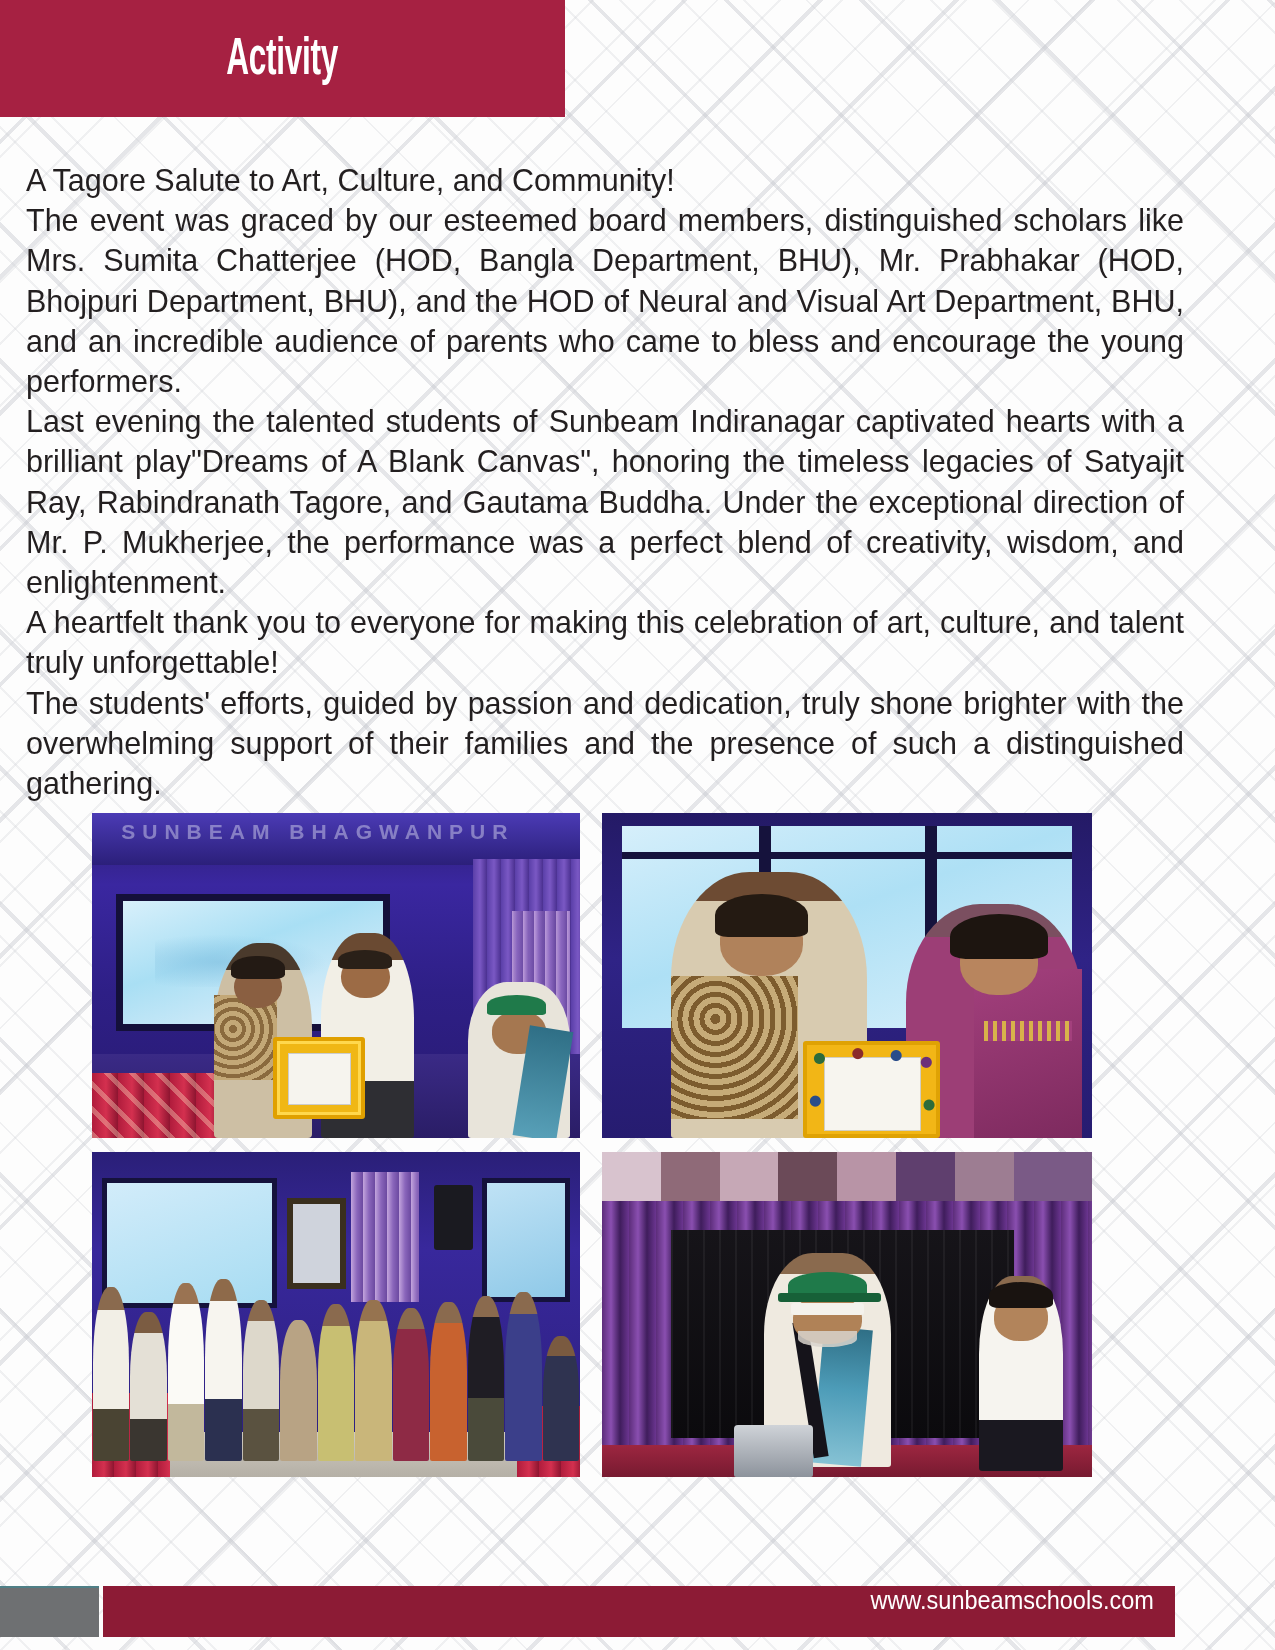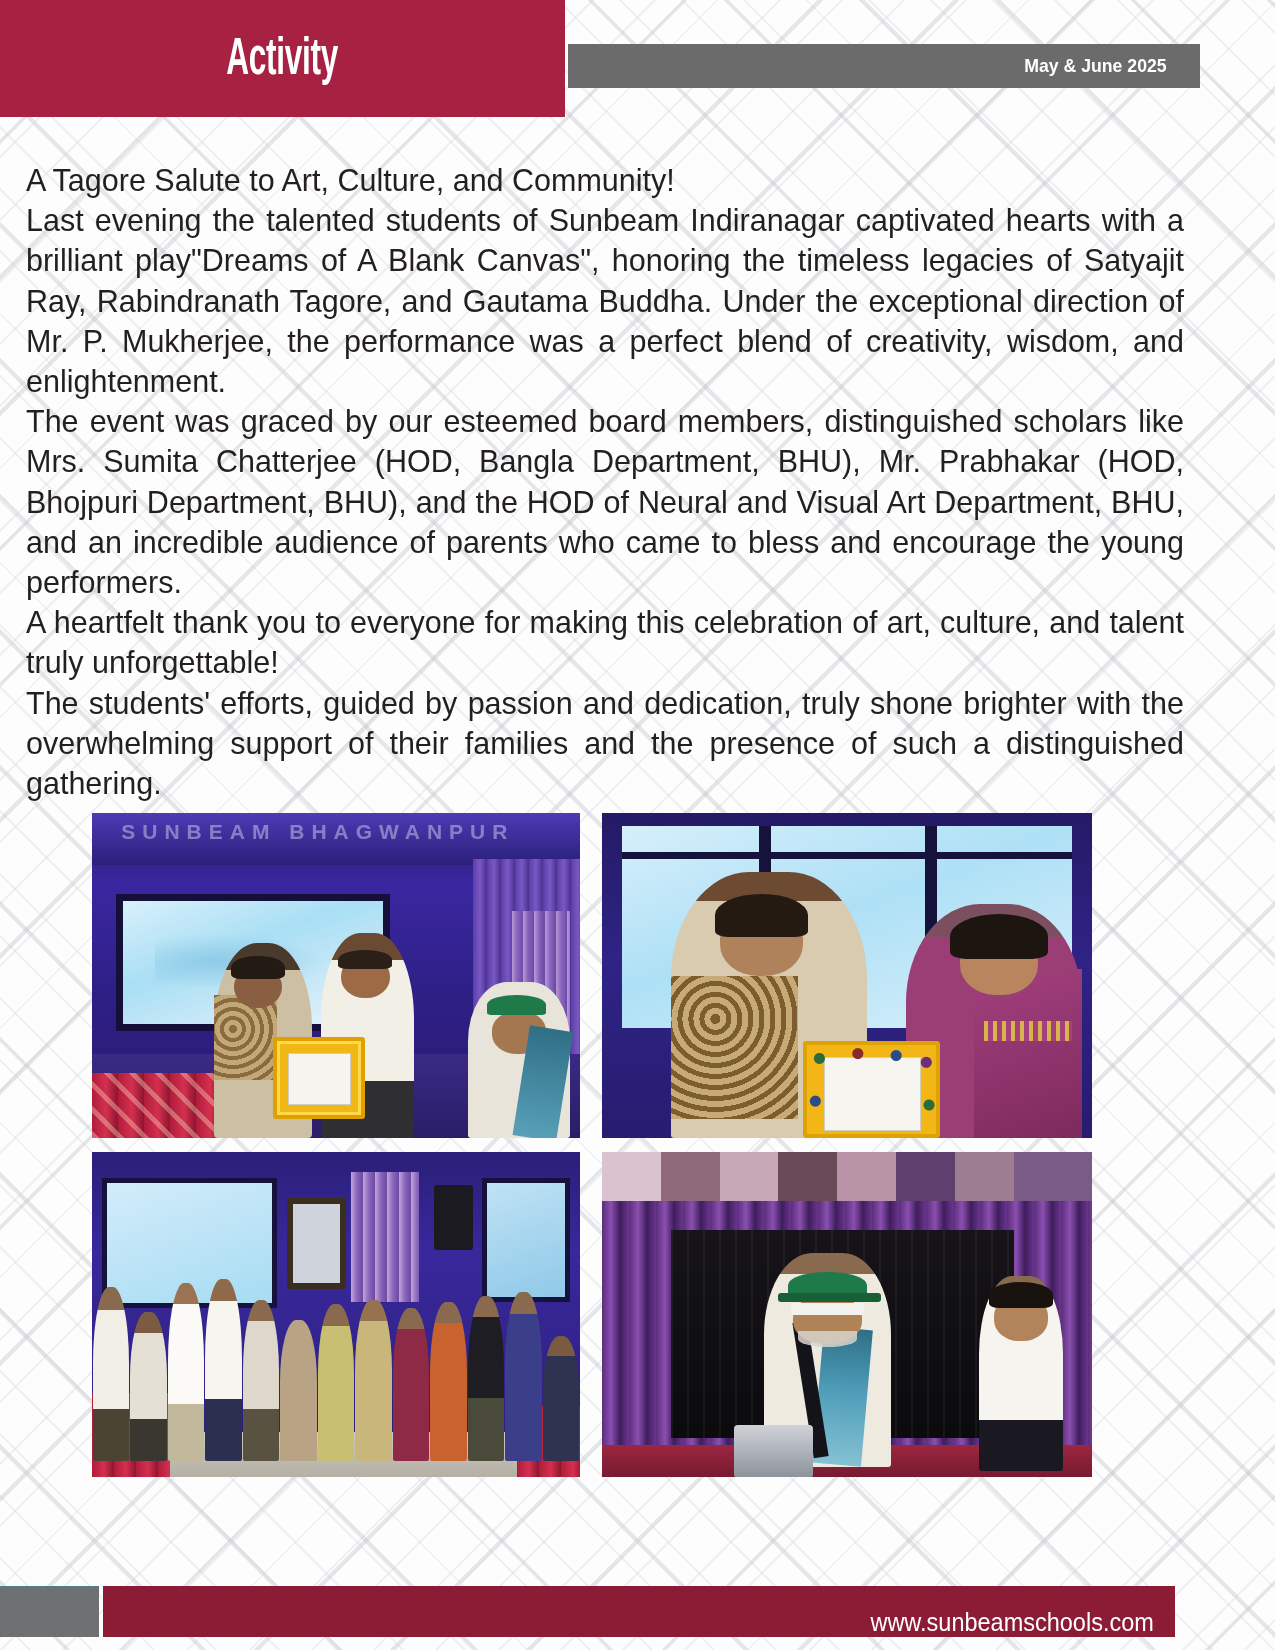--- a/index.html
+++ b/index.html
@@ -311,21 +311,21 @@
     width:99px; height:51px;
     background:#6E7072;
     border-top:2px solid #4f7f86;
   }
   .footer-maroon{
     position:absolute;
     left:103px; top:1586px;
     width:1072px; height:51px;
     background:#8C1B35;
     display:flex;
-    align-items:flex-end;
+    align-items:flex-start;
     justify-content:flex-end;
   }
   .footer-url{
     color:#ffffff;
     font-size:25px;
     padding-right:22px;
     white-space:nowrap;
     transform:scaleX(0.94);
     transform-origin:right center;
   }
@@ -334,29 +334,26 @@
 <body>
 
 <div class="page-bg"></div>
 
 <div class="sheet">
 
   <div class="activity-block">
     <div class="activity-title">Activity</div>
   </div>
 
-  <div class="date-bar">
-    <div class="date-text">May &amp; June 2025</div>
-  </div>
 
 
   <div class="article">
     <p class="flush">A Tagore Salute to Art, Culture, and Community!</p>
+    <p>The event was graced by our esteemed board members, distinguished scholars like Mrs. Sumita Chatterjee (HOD, Bangla Department, BHU), Mr. Prabhakar (HOD, Bhojpuri Department, BHU), and the HOD of Neural and Visual Art Department, BHU, and an incredible audience of parents who came to bless and encourage the young performers.</p>
     <p>Last evening the  talented students of Sunbeam Indiranagar captivated hearts with a brilliant play"Dreams of A Blank Canvas", honoring the timeless legacies of Satyajit Ray, Rabindranath Tagore, and Gautama Buddha. Under the exceptional direction of Mr. P. Mukherjee, the performance was a perfect blend of creativity, wisdom, and enlightenment.</p>
-    <p>The event was graced by our esteemed board members, distinguished scholars like Mrs. Sumita Chatterjee (HOD, Bangla Department, BHU), Mr. Prabhakar (HOD, Bhojpuri Department, BHU), and the HOD of Neural and Visual Art Department, BHU, and an incredible audience of parents who came to bless and encourage the young performers.</p>
     <p>A heartfelt thank you to everyone for making this celebration of art, culture, and talent truly unforgettable!</p>
     <p>The students' efforts, guided by passion and dedication, truly shone brighter with the overwhelming support of their families and the presence of such a distinguished gathering.</p>
   </div>
 
   <div class="photo-grid">
 
     <div class="photo">
       <div class="p1-wall"></div>
       <div class="p1-ceil"></div>
       <div class="p1-sign">SUNBEAM   BHAGWANPUR</div>

